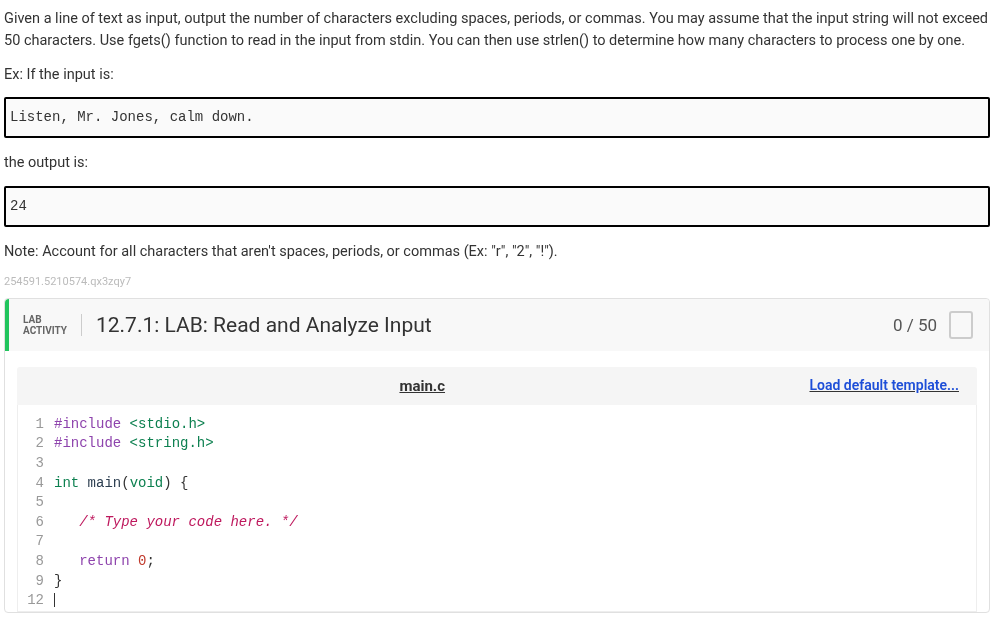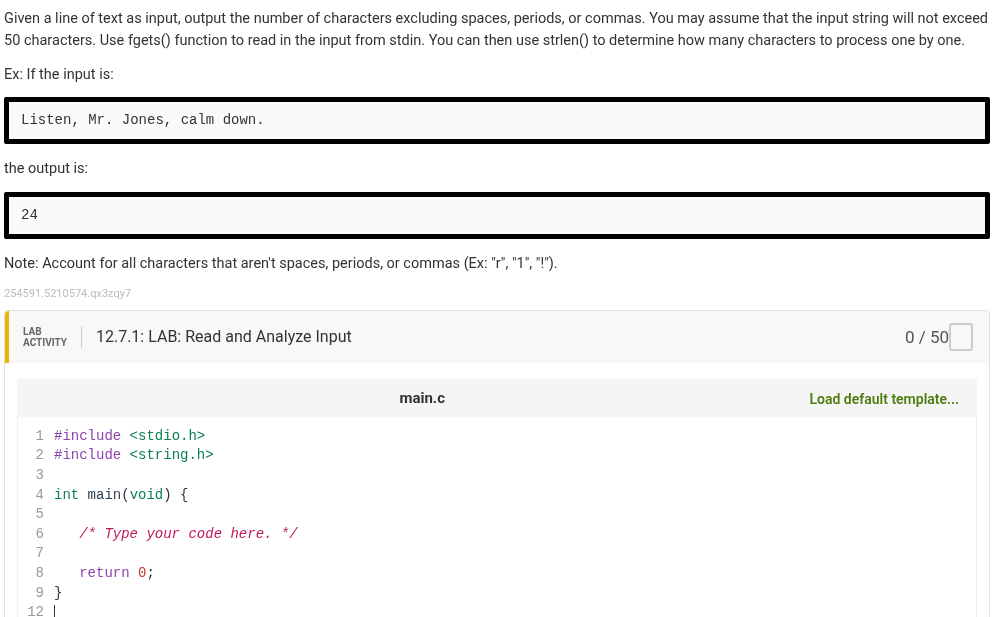--- a/index.html
+++ b/index.html
@@ -7,69 +7,70 @@
   font-family: -apple-system, BlinkMacSystemFont, "Segoe UI", Roboto, Helvetica, Arial, sans-serif;
   font-size: 14px;
   color: #333;
   background: #fff;
   width: 994px;
   padding: 8px 4px;
 }
 .instructions { line-height: 1.5; font-size: 14.5px; color: #333; }
 .instructions p { margin-bottom: 12px; }
 .codebox {
-  border: 5px solid #000000;
+  border: 2px solid #000000;
   background: #fafafa;
-  padding: 8px 12px;
+  padding: 8px 4px;
   font-family: "Courier New", monospace;
   font-size: 14px;
   margin-bottom: 14px;
   border-radius: 2px;
 }
 .small-id { font-size: 11px; color: #bbb; margin-bottom: 10px; }
 .lab-card {
   border: 1px solid #e0e0e0;
   border-radius: 4px;
   background: #fff;
 }
 .lab-header {
   display: flex;
   align-items: center;
   padding: 12px 16px 12px 0;
-  border-left: 4px solid #eab308;
+  border-left: 4px solid #22c55e;
   background: #f8f8f8;
   border-radius: 4px 4px 0 0;
 }
 .lab-badge {
   font-size: 10px;
   font-weight: 700;
   color: #666;
   text-align: left;
   line-height: 1.1;
   padding: 0 14px;
   border-right: 1px solid #ccc;
 }
-.lab-title { flex: 1; padding-left: 14px; font-size: 16px; color: #333; }
-.lab-score { font-size: 17px; color: #555; }
+.lab-title { flex: 1; padding-left: 14px; font-size: 21px; color: #333; }
+.lab-score { font-size: 17px; color: #555; margin-right: 12px; }
 .lab-box {
   width: 24px; height: 28px;
   border: 2px solid #ccc;
   border-radius: 3px;
 }
 .editor-wrap { padding: 16px 12px 0 12px; }
 .editor-tabs {
   display: flex;
-  align-items: flex-end;
+  align-items: flex-start;
   background: #f5f5f5;
   border-radius: 3px 3px 0 0;
   padding: 10px 18px;
+  text-decoration: underline;
 }
 .editor-tabs .spacer { flex: 1; }
 .tab-file { font-weight: 700; color: #333; font-size: 15px; text-align:center; flex:1;}
-.load-template { color: #4d7c0f; font-size: 14px; font-weight: 600; cursor: pointer; }
+.load-template { color: #1d4ed8; font-size: 14px; font-weight: 600; cursor: pointer; }
 .code-editor {
   background: #fff;
   border: 1px solid #eee;
   border-top: none;
   padding: 10px 0 0 0;
   font-family: Menlo, Consolas, "Courier New", monospace;
   font-size: 14px;
   line-height: 1.4;
 }
 .code-line { display: flex; white-space: pre; }
@@ -100,21 +101,21 @@
 </style>
 </head>
 <body>
 
 <div class="instructions">
   <p>Given a line of text as input, output the number of characters excluding spaces, periods, or commas. You may assume that the input string will not exceed 50 characters. Use fgets() function to read in the input from stdin. You can then use strlen() to determine how many characters to process one by one.</p>
   <p>Ex: If the input is:</p>
   <div class="codebox">Listen, Mr. Jones, calm down.</div>
   <p>the output is:</p>
   <div class="codebox">24</div>
-  <p>Note: Account for all characters that aren't spaces, periods, or commas (Ex: "r", "1", "!").</p>
+  <p>Note: Account for all characters that aren't spaces, periods, or commas (Ex: "r", "2", "!").</p>
 </div>
 
 <div class="small-id">254591.5210574.qx3zqy7</div>
 
 <div class="lab-card">
   <div class="lab-header">
     <div class="lab-badge">
       <span>LAB</span><br>
       <span>ACTIVITY</span>
     </div>

